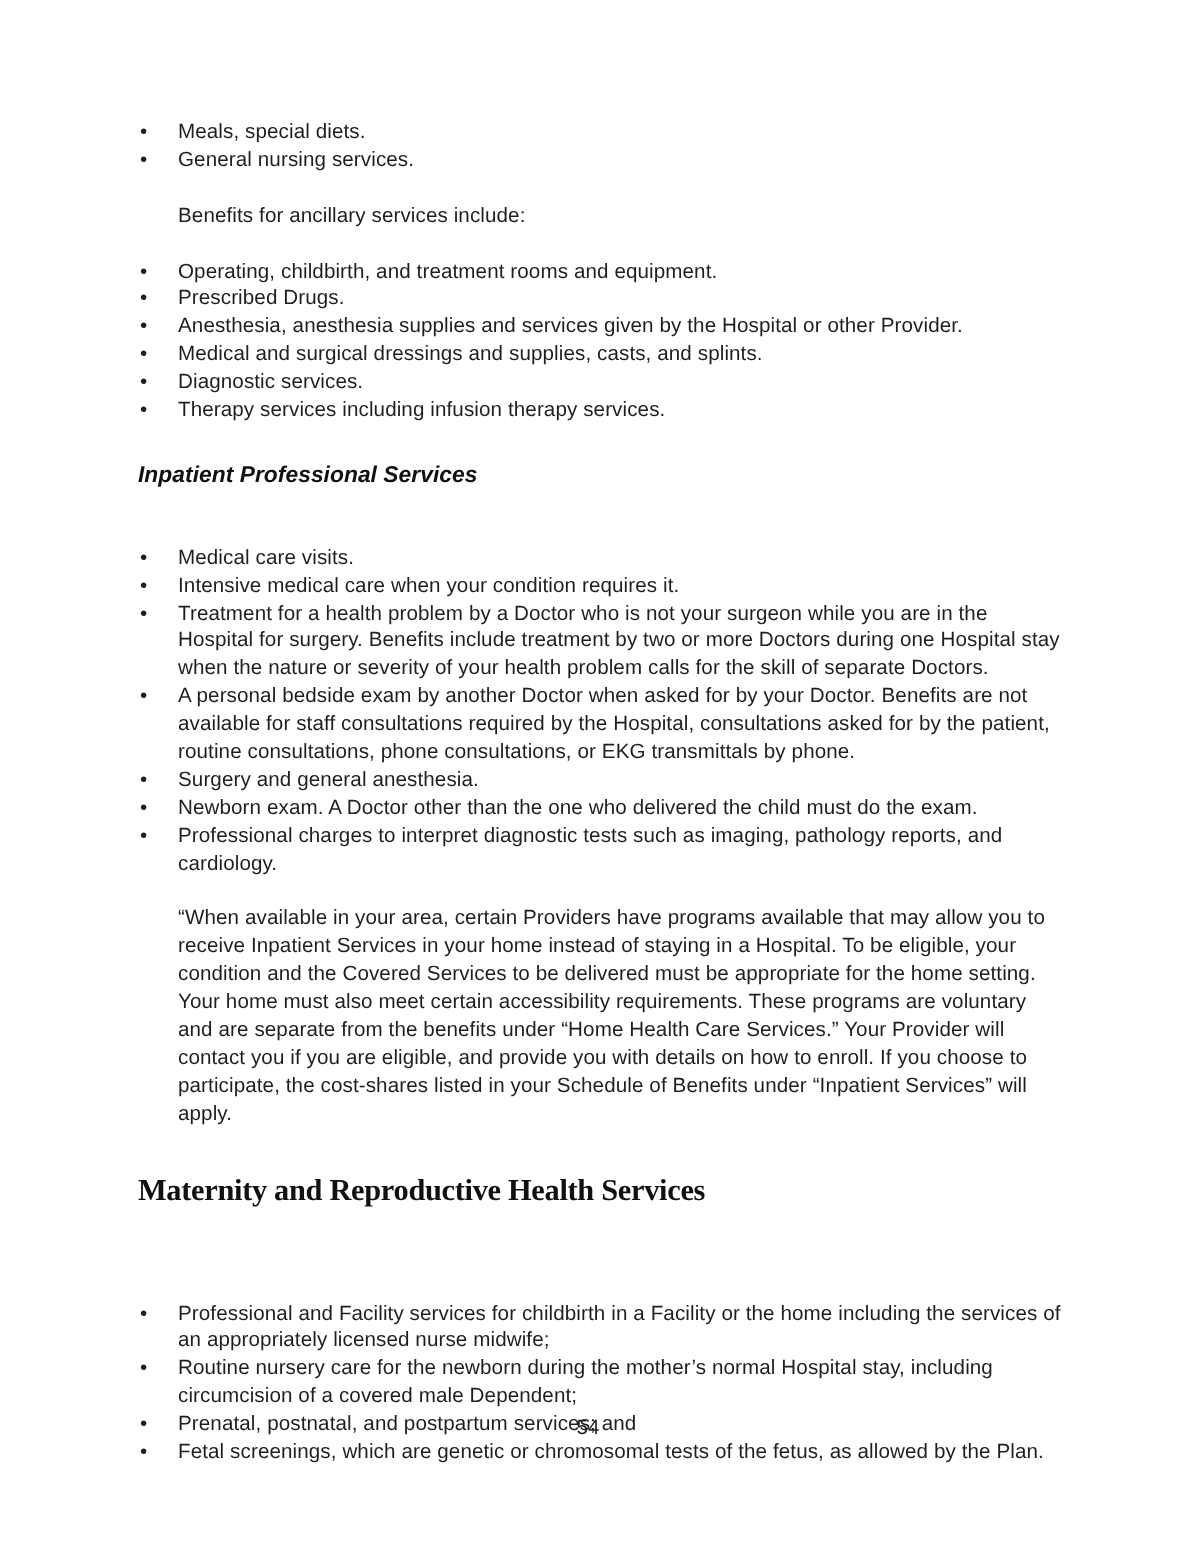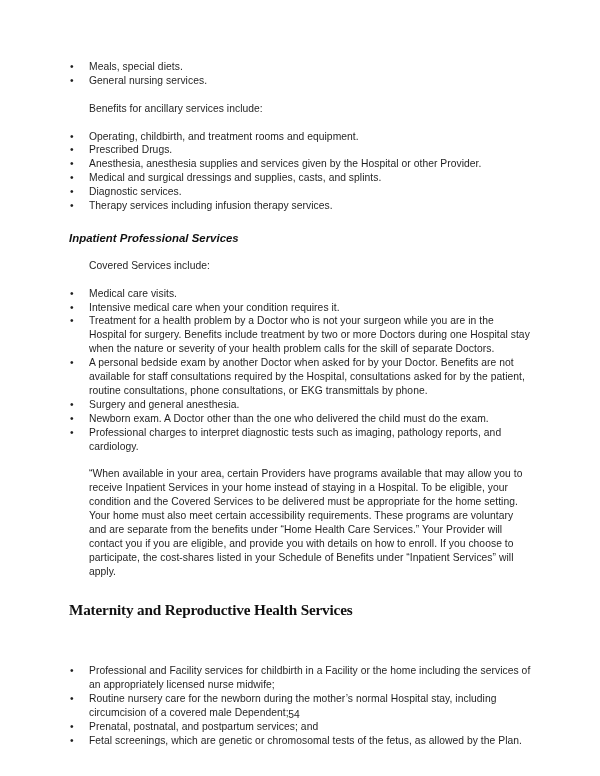--- a/index.html
+++ b/index.html
@@ -140,21 +140,20 @@
           <span class="txt">Diagnostic services.</span>
         </li>
         <li>
           <span class="dot">•</span>
           <span class="txt">Therapy services including infusion therapy services.</span>
         </li>
       </ul>
       <div class="spacer-md"></div>
       <h2 class="h-minor">Inpatient Professional Services</h2>
       <div class="spacer-sm"></div>
-      <p class="para">Covered Services include:</p>
       <div class="spacer-sm"></div>
       <ul class="bullets">
         <li>
           <span class="dot">•</span>
           <span class="txt">Medical care visits.</span>
         </li>
         <li>
           <span class="dot">•</span>
           <span class="txt">Intensive medical care when your condition requires it.</span>
         </li>

